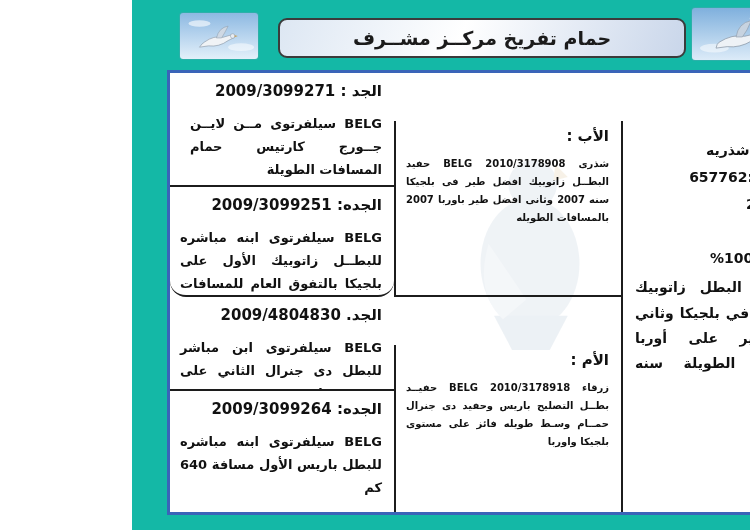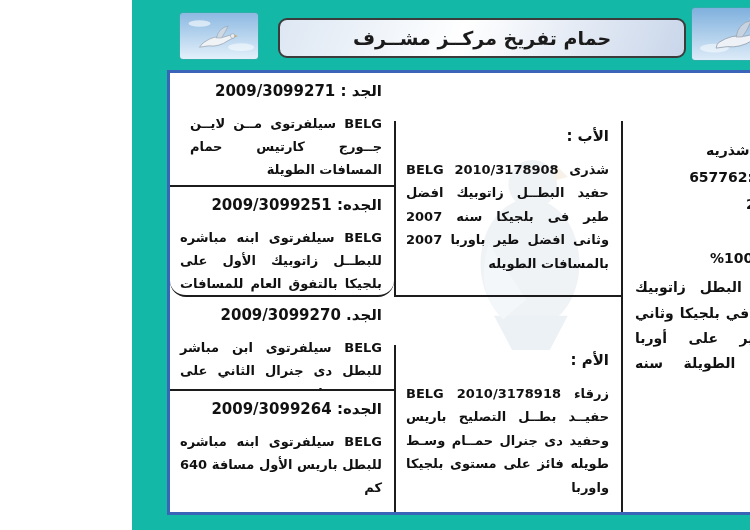--- a/index.html
+++ b/index.html
@@ -41,21 +41,21 @@
 
   
   .info-cell { grid-column:1; grid-row:1 / 5; padding:20px 14px 10px 12px; }
   .info-line { font-size:14px; font-weight:bold; margin:0 0 8px 0; line-height:1.35; }
   .info-desc { font-size:14px; font-weight:bold; line-height:1.8; margin-top:2px; text-align:justify; text-align-last:right; }
 
   
   .father-cell { grid-column:2; grid-row:1 / 3; padding:6px 12px 8px 10px; }
   .mother-cell { grid-column:2; grid-row:3 / 5; padding:6px 12px 24px 10px; }
   .cell-heading { font-size:15px; font-weight:bold; margin:0 0 5px 0; }
-  .cell-text { font-size:13px; font-weight:bold; line-height:1.8; text-align:justify; text-align-last:right; }
+  .cell-text { font-size:10px; font-weight:bold; line-height:1.8; text-align:justify; text-align-last:right; }
 
   
   .gp-cell { grid-column:3; padding:9px 12px 6px 10px; }
   .gp1 { grid-row:1;padding-left:20px; } .gp2 { grid-row:2;border-radius:16px; } .gp3 { grid-row:3; } .gp4 { grid-row:4;border-radius:12px; }
   .gp-heading { font-size:15px; font-weight:bold; margin:0 0 5px 0; }
   .gp-text { font-size:13px; font-weight:bold; line-height:1.75; text-align:justify; text-align-last:right; }
 </style>
 </head>
 <body>
 
@@ -136,21 +136,21 @@
       <p class="gp-heading">الجد : 2009/3099271</p>
       <p class="gp-text">BELG سيلفرتوى مــن لايــن جــورج كارتيس حمام المسافات الطويلة</p>
     </section>
 
     <section class="cell gp-cell gp2 divider-bottom">
       <p class="gp-heading">الجده: 2009/3099251</p>
       <p class="gp-text">BELG سيلفرتوى ابنه مباشره للبطــل زاتوبيك الأول على بلجيكا بالتفوق العام للمسافات الطويلة والثاني على أوربا</p>
     </section>
 
     <section class="cell gp-cell gp3 divider-bottom">
-      <p class="gp-heading">الجد. 2009/3099270</p>
+      <p class="gp-heading">الجد. 2009/4804830</p>
       <p class="gp-text">BELG سيلفرتوى ابن مباشر للبطل دى جنرال الثاني على 9466 حمامه</p>
     </section>
 
     <section class="cell gp-cell gp4">
       <p class="gp-heading">الجده: 2009/3099264</p>
       <p class="gp-text">BELG سيلفرتوى ابنه مباشره للبطل باريس الأول مسافة 640 كم</p>
     </section>
 
   </div>
 </div>

